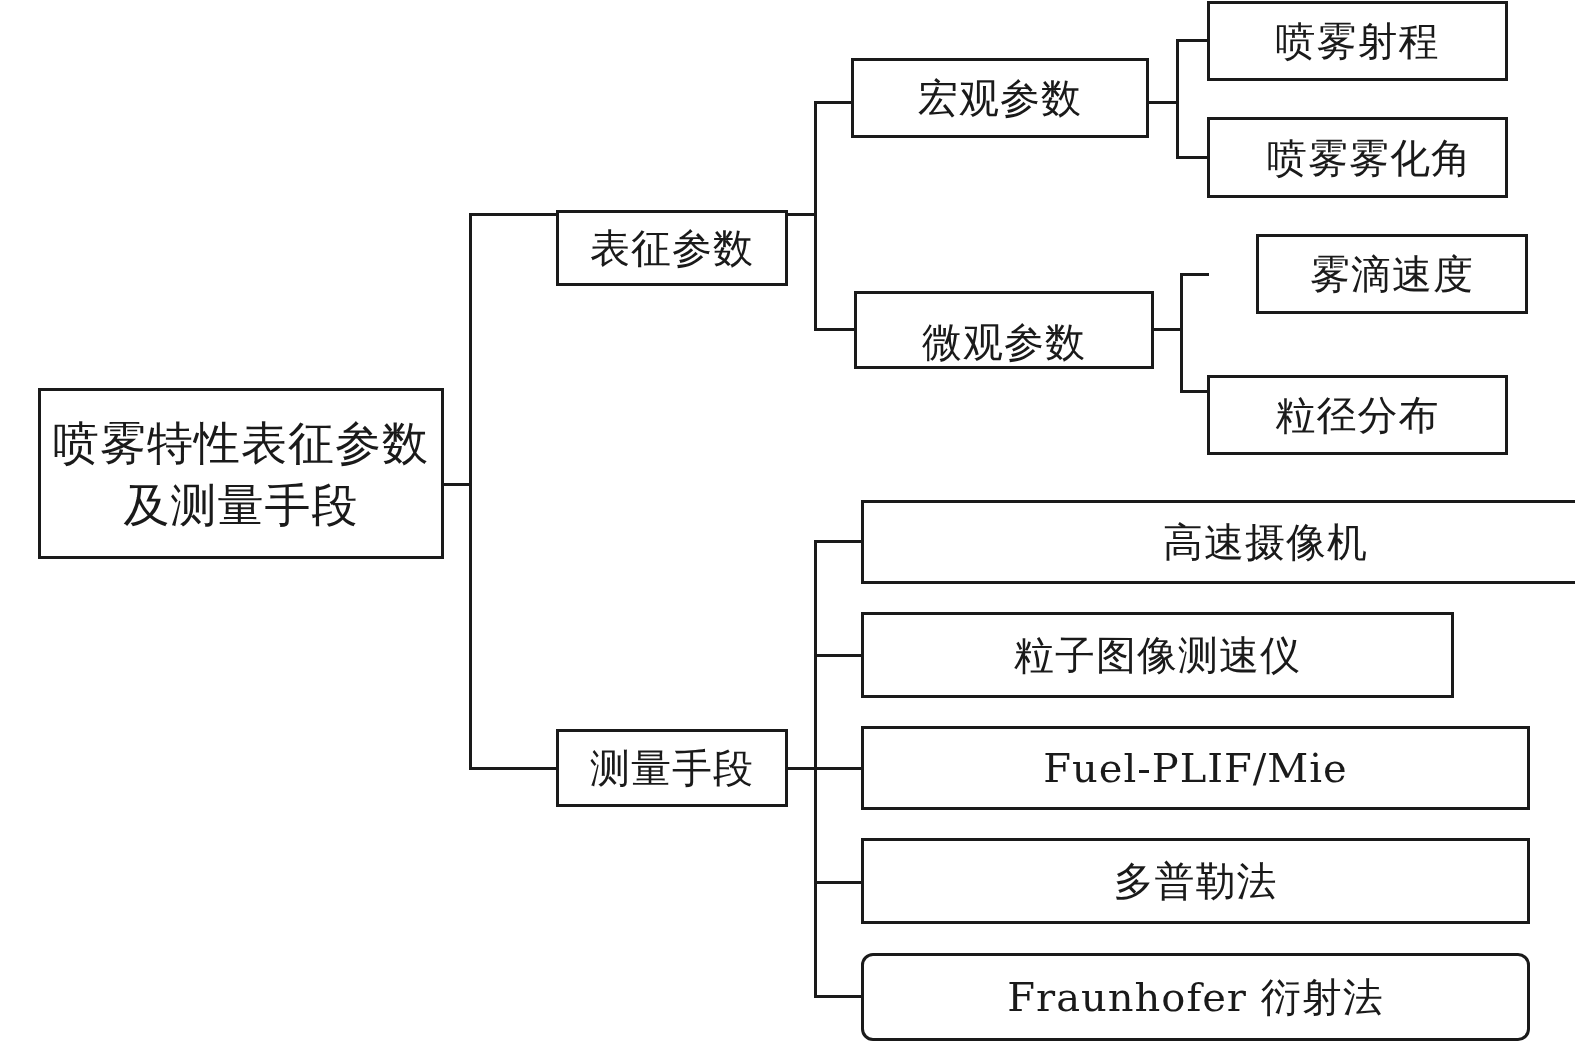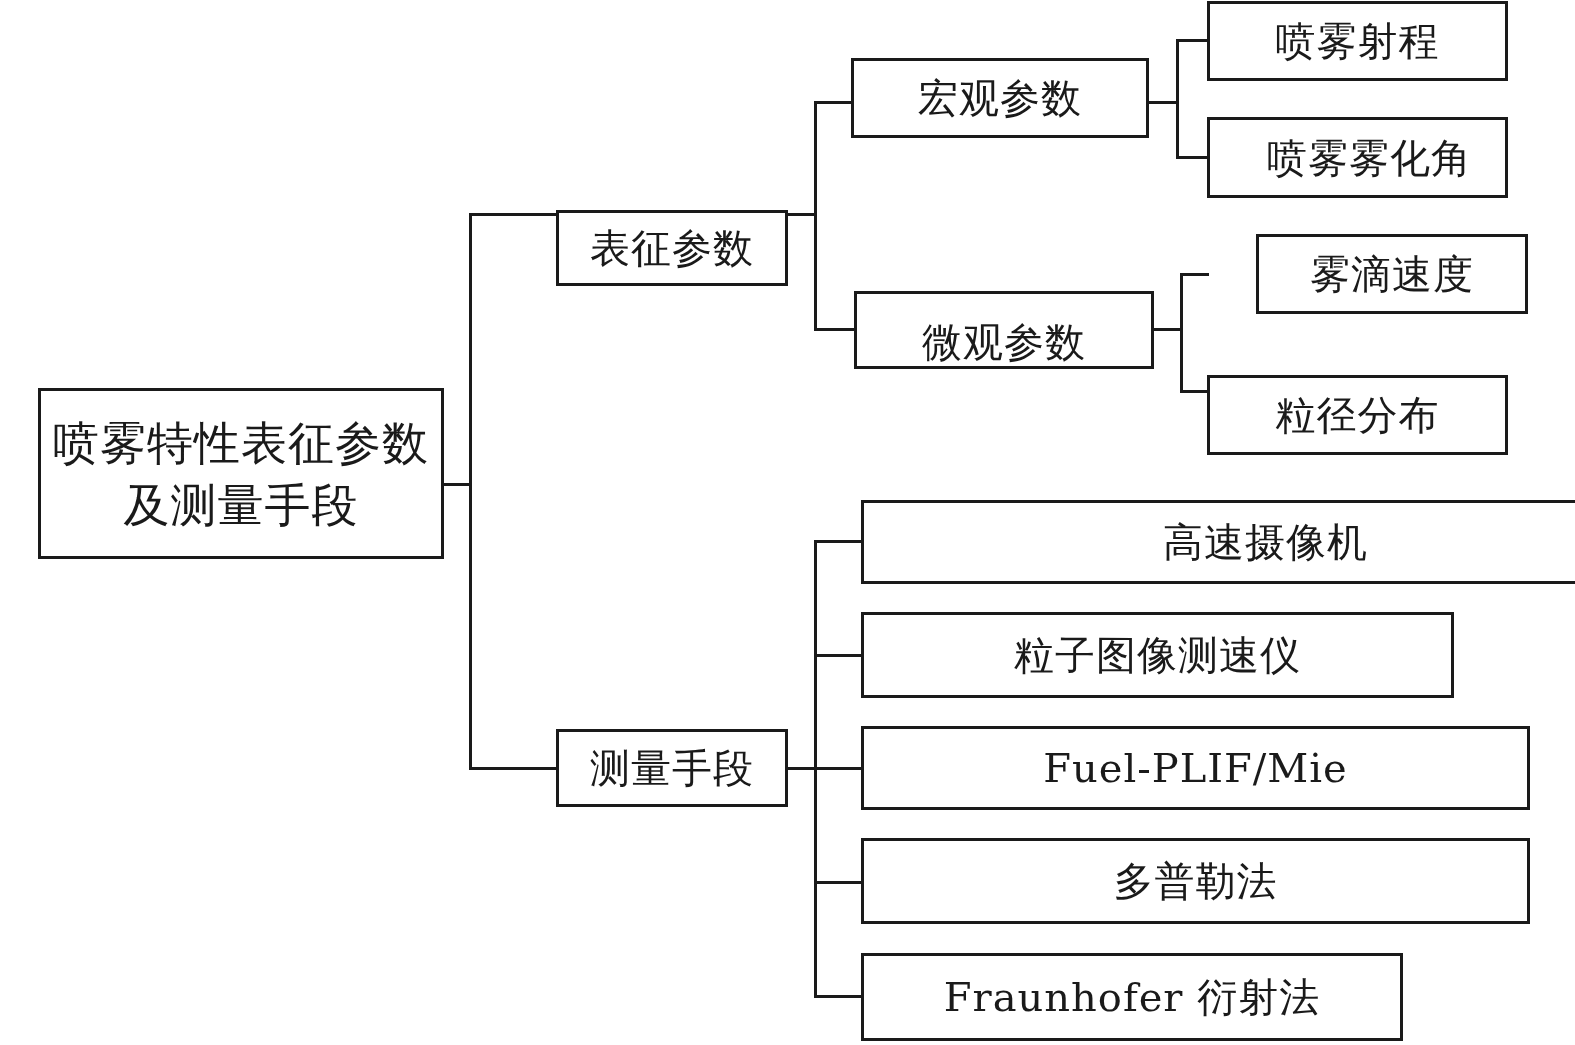--- a/index.html
+++ b/index.html
@@ -80,15 +80,15 @@
 </div>
 <div class="box" style="left:861px;top:612px;width:593px;height:86px;">
   <span>粒子图像测速仪</span>
 </div>
 <div class="box" style="left:861px;top:726px;width:669px;height:84px;">
   <span>Fuel-PLIF/Mie</span>
 </div>
 <div class="box" style="left:861px;top:838px;width:669px;height:86px;">
   <span>多普勒法</span>
 </div>
-<div class="box" style="left:861px;top:953px;width:542px;height:88px;">
+<div class="box" style="left:861px;top:953px;width:669px;height:88px;border-radius:12px;">
   <span>Fraunhofer 衍射法</span>
 </div>
 
 </body></html>

